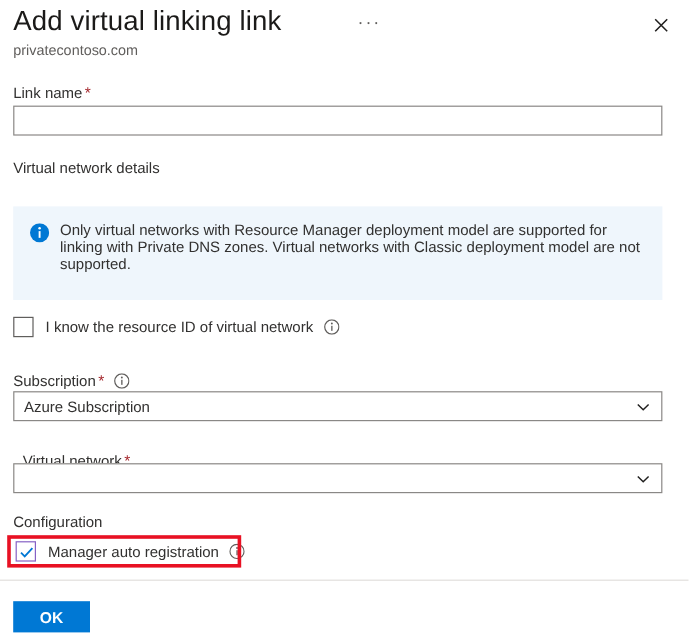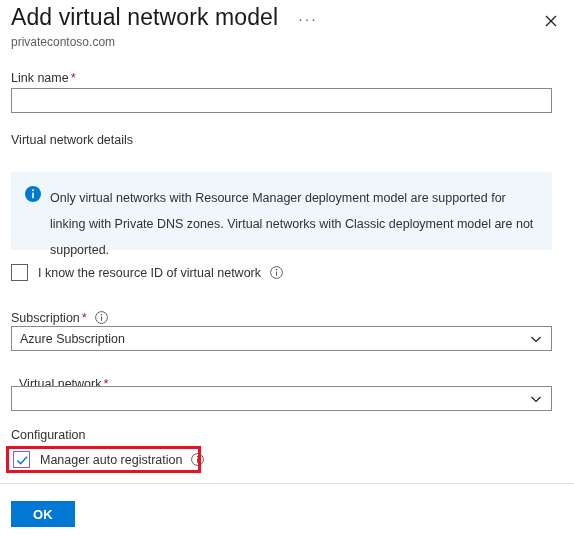--- a/index.html
+++ b/index.html
@@ -132,21 +132,21 @@
   .banner-ico {
     flex: 0 0 auto;
     width: 16px;
     height: 16px;
     margin-right: 9px;
     margin-top: 1px;
   }
   .banner-ico svg { display: block; }
   .banner-txt {
     font-size: 12.5px;
-    line-height: 26px;
+    line-height: 14px;
     color: #323130;
   }
 
   
   .cbrow {
     position: absolute;
     display: flex;
     align-items: center;
   }
   .cbox {
@@ -207,21 +207,21 @@
     font-weight: 600;
     cursor: pointer;
     letter-spacing: 0.2px;
   }
 </style>
 </head>
 <body>
 
 <div id="blade">
 
-  <div class="hdr-title">Add virtual network model</div>
+  <div class="hdr-title">Add virtual linking link</div>
 
   <div class="hdr-ellipsis">···</div>
 
   <div class="hdr-close">
     <svg width="26" height="26" viewBox="0 0 26 26" aria-hidden="true">
       <path d="M8 8 L18 18 M18 8 L8 18" stroke="#201f1e" stroke-width="1.3" fill="none"></path>
     </svg>
   </div>
 
   <div class="hdr-sub">privatecontoso.com</div>

